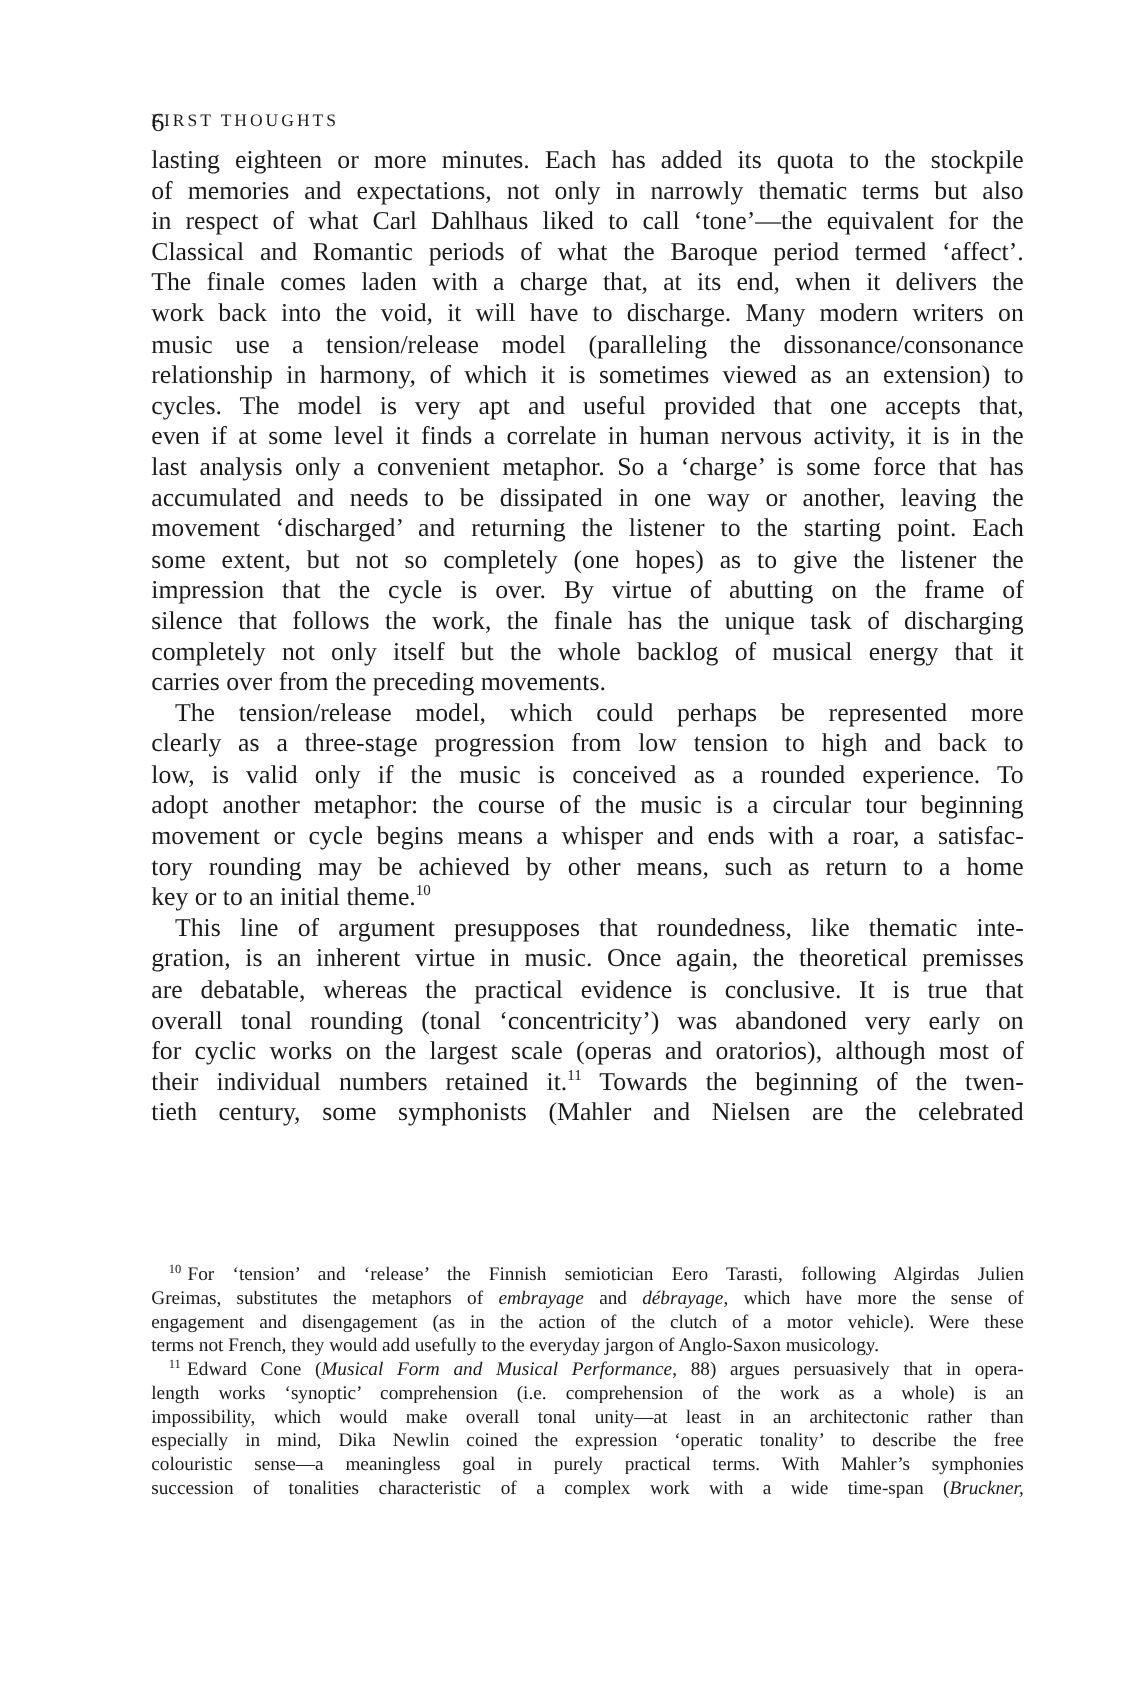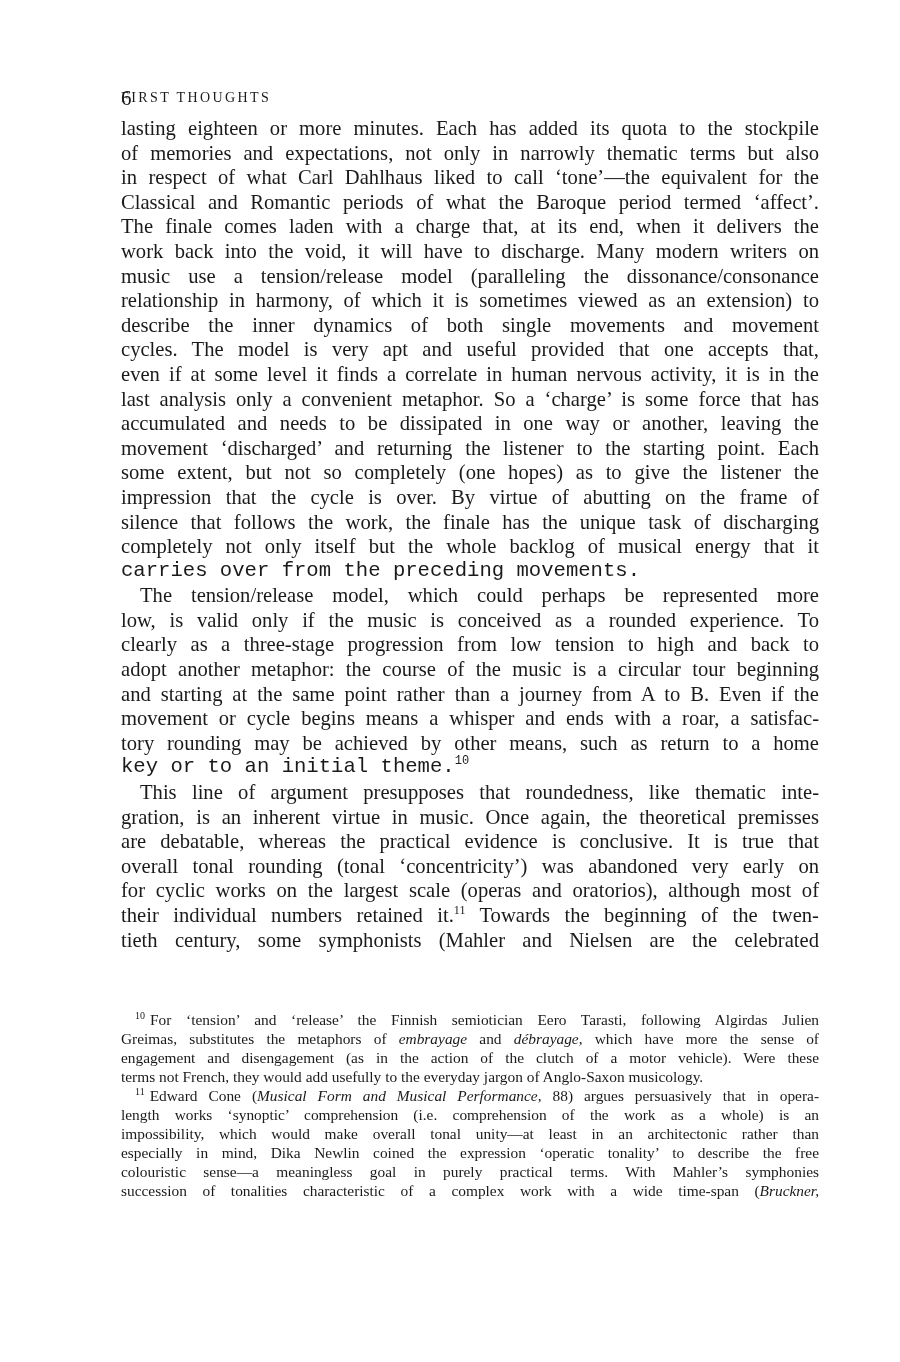--- a/index.html
+++ b/index.html
@@ -6,21 +6,21 @@
     body { width: 900px; height: 1362px; position: relative; overflow: hidden; }
     .page { position: absolute; left: 0; top: 0; width: 900px; height: 1362px; color: #1a1a1a;
             font-family: "Liberation Serif", "DejaVu Serif", serif; }
     .running-head { position: absolute; top: 86px; left: 121px; width: 698px; height: 24px; }
     .page-number { position: absolute; left: 0; top: 0; font-size: 21px; line-height: 24px; }
     .head-title { position: absolute; left: 0; right: 0; top: 2px; text-align: left;
                   font-size: 14px; letter-spacing: 2.4px; line-height: 20px; }
     .body { position: absolute; left: 121px; top: 116px; width: 698px; }
     .line { display: block; font-size: 20.6px; line-height: 24.6px; height: 24.6px; white-space: nowrap;
             text-align: justify; text-align-last: justify; }
-    .line.last { text-align-last: left; font-family: Liberation Mono, monospace; }
+    .line.last { text-align-last: left; }
     .line.indent { padding-left: 19px; }
     sup { font-size: 12px; line-height: 0; vertical-align: 8px; }
     .notes { position: absolute; left: 121px; top: 1010px; width: 698px; }
     .nline { display: block; font-size: 15.4px; line-height: 19px; height: 19px; white-space: nowrap;
              text-align: justify; text-align-last: justify; }
     .nline.last { text-align-last: left; font-family: Liberation Serif, serif; }
     .nline.indent { padding-left: 14px; }
     .nline sup { font-size: 10px; vertical-align: 6px; margin-right: 5px; }
     em { font-style: italic; }
   </style>
@@ -36,36 +36,34 @@
 
   <div class="body">
     <span class="line">lasting eighteen or more minutes. Each has added its quota to the stockpile</span>
     <span class="line">of memories and expectations, not only in narrowly thematic terms but also</span>
     <span class="line">in respect of what Carl Dahlhaus liked to call ‘tone’—the equivalent for the</span>
     <span class="line">Classical and Romantic periods of what the Baroque period termed ‘affect’.</span>
     <span class="line">The finale comes laden with a charge that, at its end, when it delivers the</span>
     <span class="line">work back into the void, it will have to discharge. Many modern writers on</span>
     <span class="line">music use a tension/release model (paralleling the dissonance/consonance</span>
     <span class="line">relationship in harmony, of which it is sometimes viewed as an extension) to</span>
-    <span class="line">describe the inner dynamics of both single movements and movement</span>
     <span class="line">cycles. The model is very apt and useful provided that one accepts that,</span>
     <span class="line">even if at some level it finds a correlate in human nervous activity, it is in the</span>
     <span class="line">last analysis only a convenient metaphor. So a ‘charge’ is some force that has</span>
     <span class="line">accumulated and needs to be dissipated in one way or another, leaving the</span>
     <span class="line">movement ‘discharged’ and returning the listener to the starting point. Each</span>
     <span class="line">some extent, but not so completely (one hopes) as to give the listener the</span>
     <span class="line">impression that the cycle is over. By virtue of abutting on the frame of</span>
     <span class="line">silence that follows the work, the finale has the unique task of discharging</span>
     <span class="line">completely not only itself but the whole backlog of musical energy that it</span>
     <span class="line last">carries over from the preceding movements.</span>
     <span class="line indent">The tension/release model, which could perhaps be represented more</span>
+    <span class="line">clearly as a three-stage progression from low tension to high and back to</span>
     <span class="line">low, is valid only if the music is conceived as a rounded experience. To</span>
-    <span class="line">clearly as a three-stage progression from low tension to high and back to</span>
     <span class="line">adopt another metaphor: the course of the music is a circular tour beginning</span>
-    <span class="line">and starting at the same point rather than a journey from A to B. Even if the</span>
     <span class="line">movement or cycle begins means a whisper and ends with a roar, a satisfac-</span>
     <span class="line">tory rounding may be achieved by other means, such as return to a home</span>
     <span class="line last"><span>key or to an initial theme.</span><sup>10</sup></span>
     <span class="line indent">This line of argument presupposes that roundedness, like thematic inte-</span>
     <span class="line">gration, is an inherent virtue in music. Once again, the theoretical premisses</span>
     <span class="line">are debatable, whereas the practical evidence is conclusive. It is true that</span>
     <span class="line">overall tonal rounding (tonal ‘concentricity’) was abandoned very early on</span>
     <span class="line">for cyclic works on the largest scale (operas and oratorios), although most of</span>
     <span class="line"><span>their individual numbers retained it.</span><sup>11</sup><span> Towards the beginning of the twen-</span></span>
     <span class="line">tieth century, some symphonists (Mahler and Nielsen are the celebrated</span>

